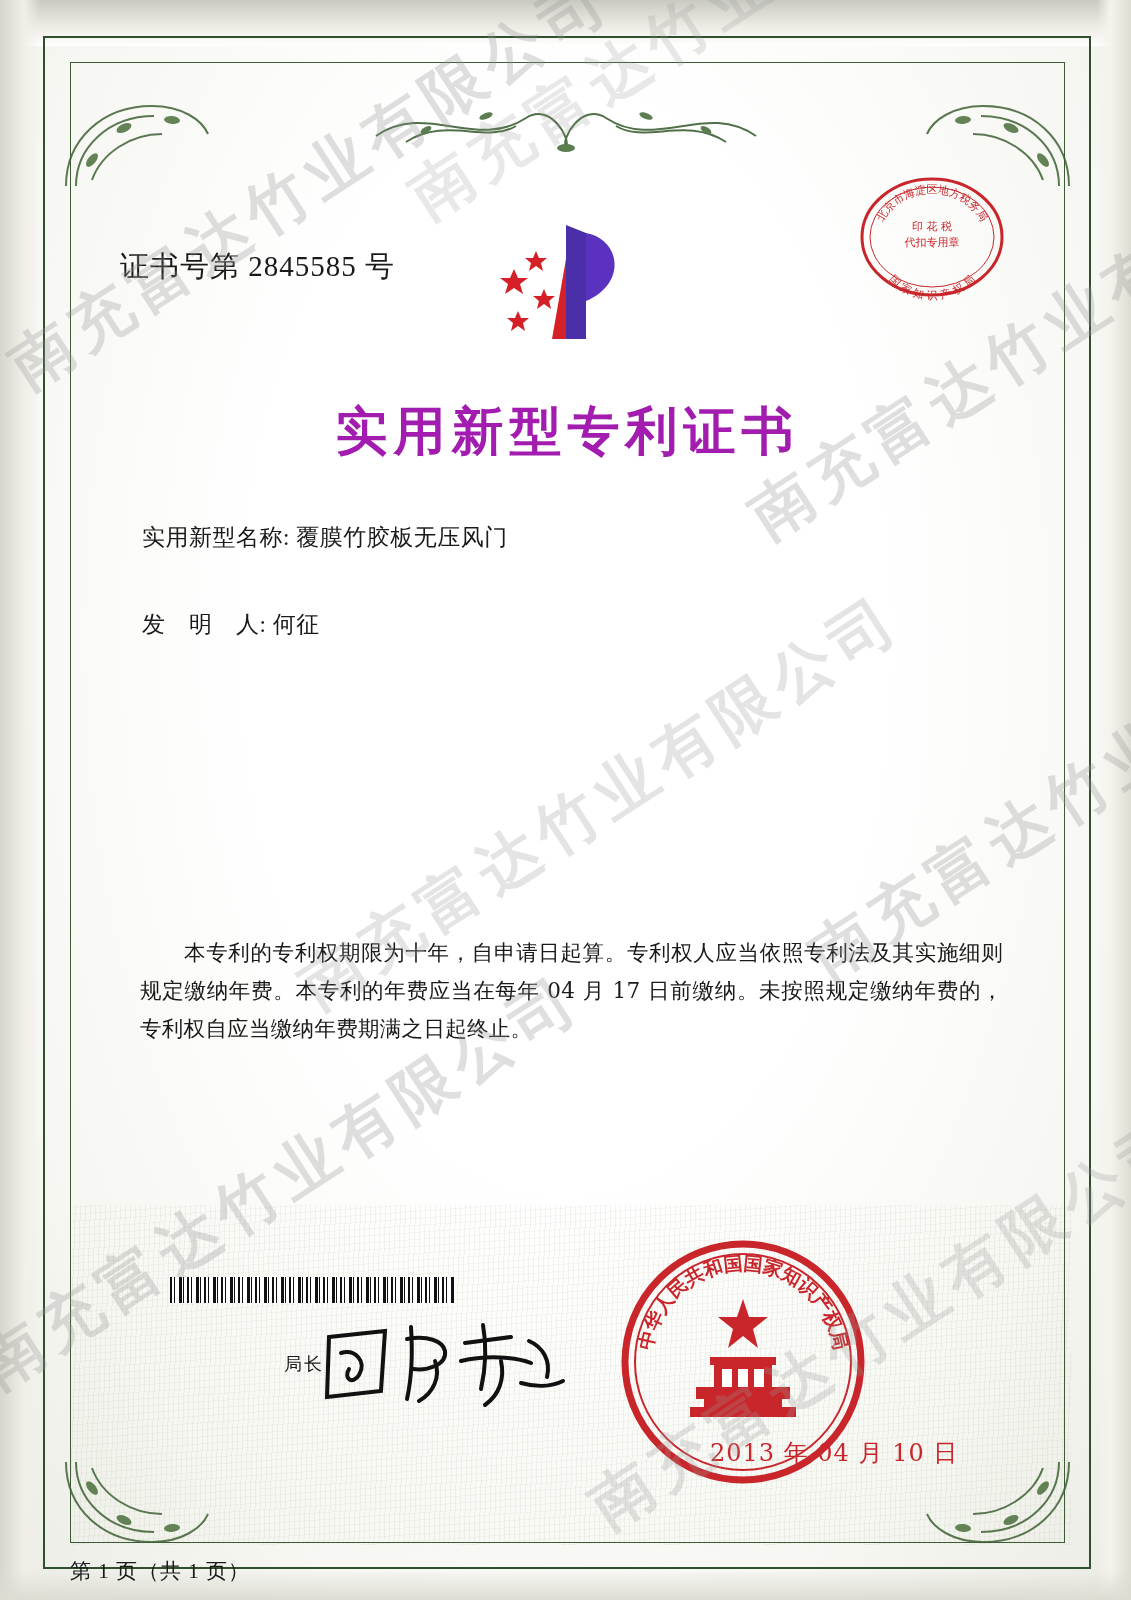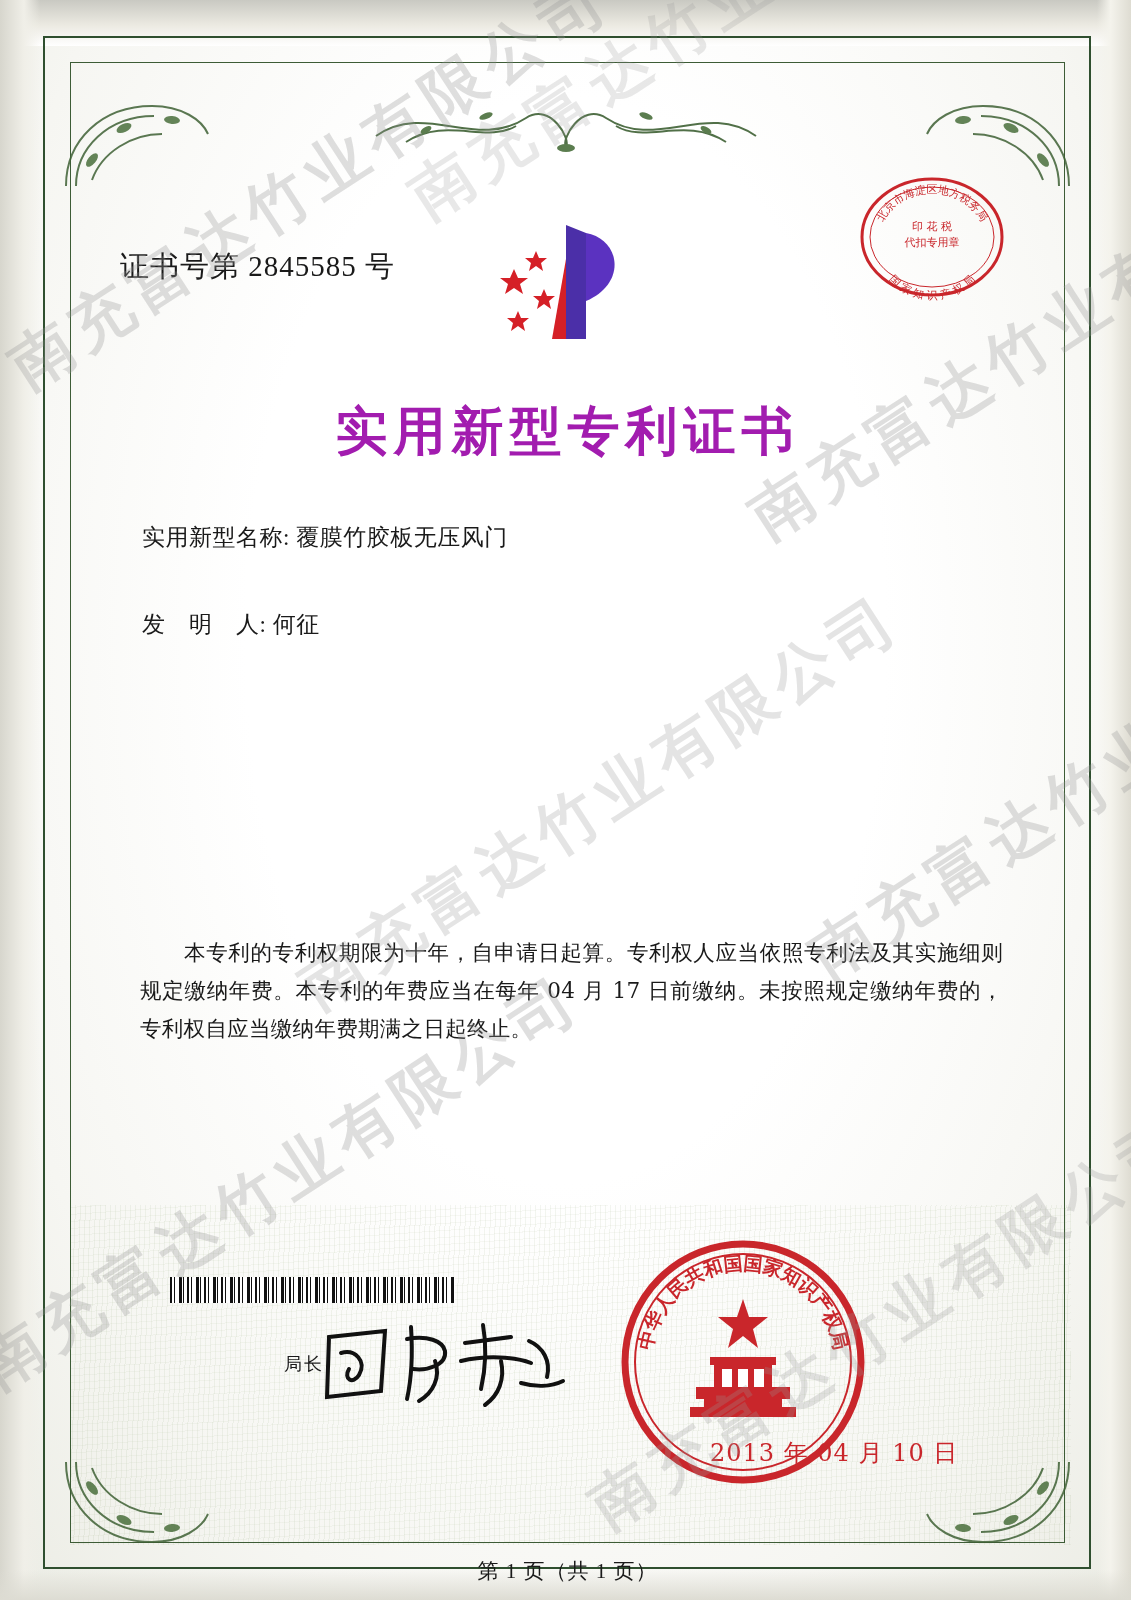--- a/index.html
+++ b/index.html
@@ -193,21 +193,21 @@
   
   .stamp-small {
     position: absolute;
     right: 58px; top: 110px;
     width: 150px; height: 130px;
   }
 
   .page-no {
     position: absolute;
     left: 0; right: 0; bottom: -42px;
-    text-align: center;
+    text-align: left;
     font-size: 21px;
     letter-spacing: 1px;
   }
 
   
   .wm {
     position: absolute;
     color: rgba(150,150,150,0.30);
     font-size: 62px;
     font-weight: bold;

